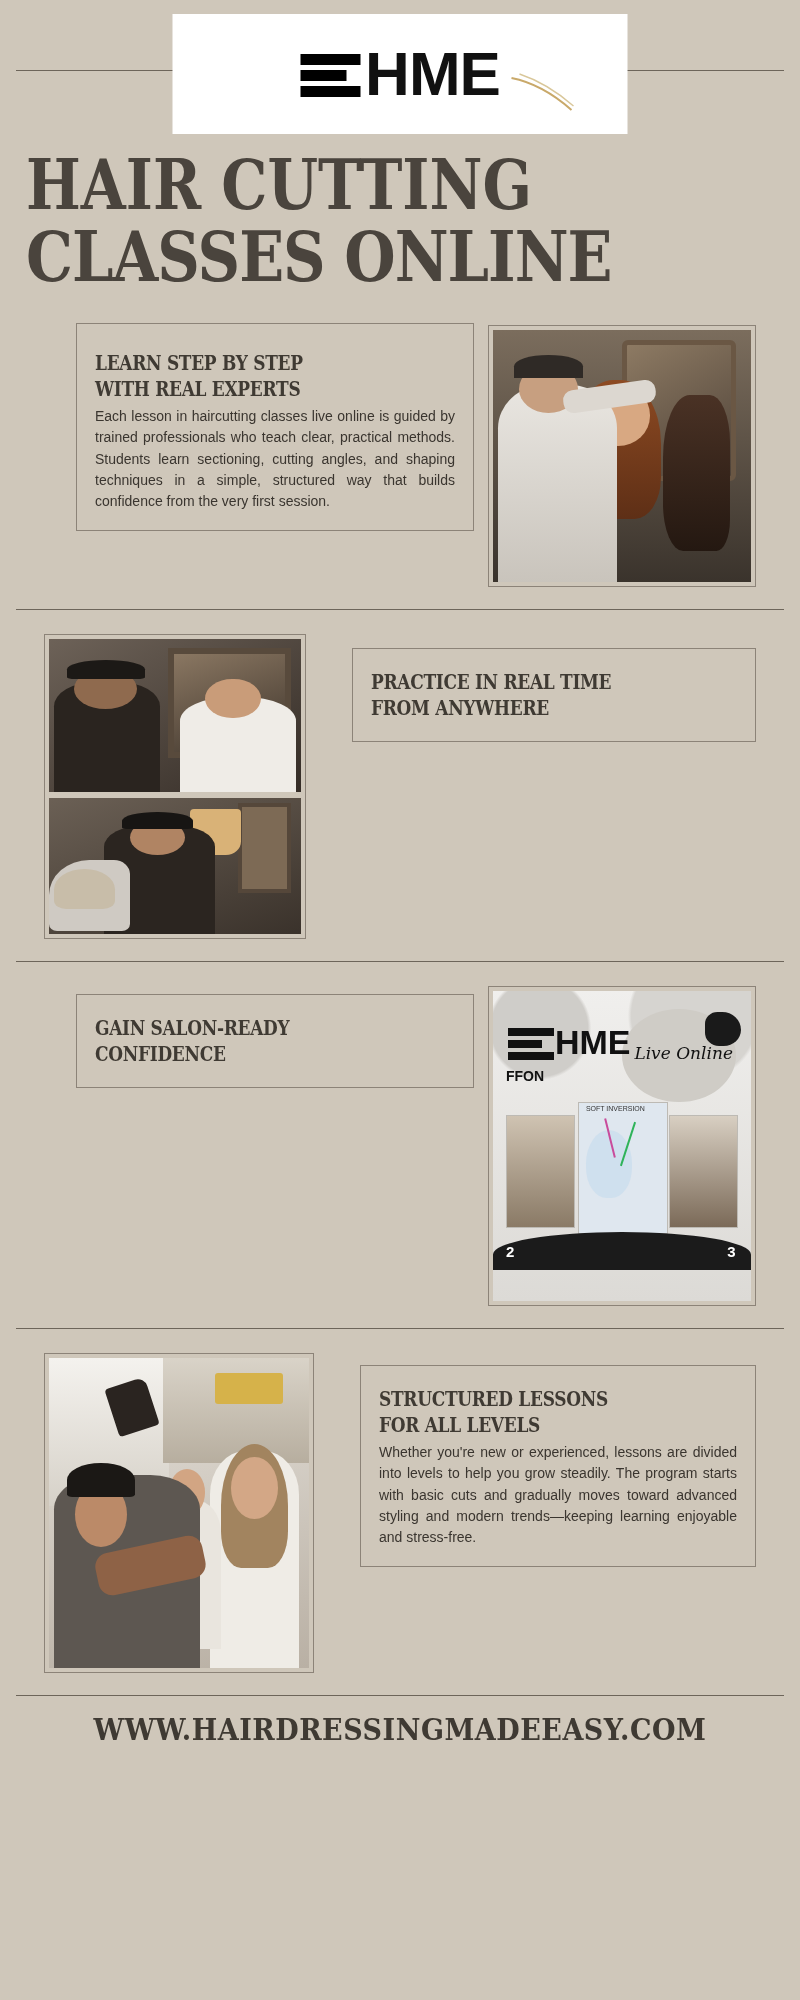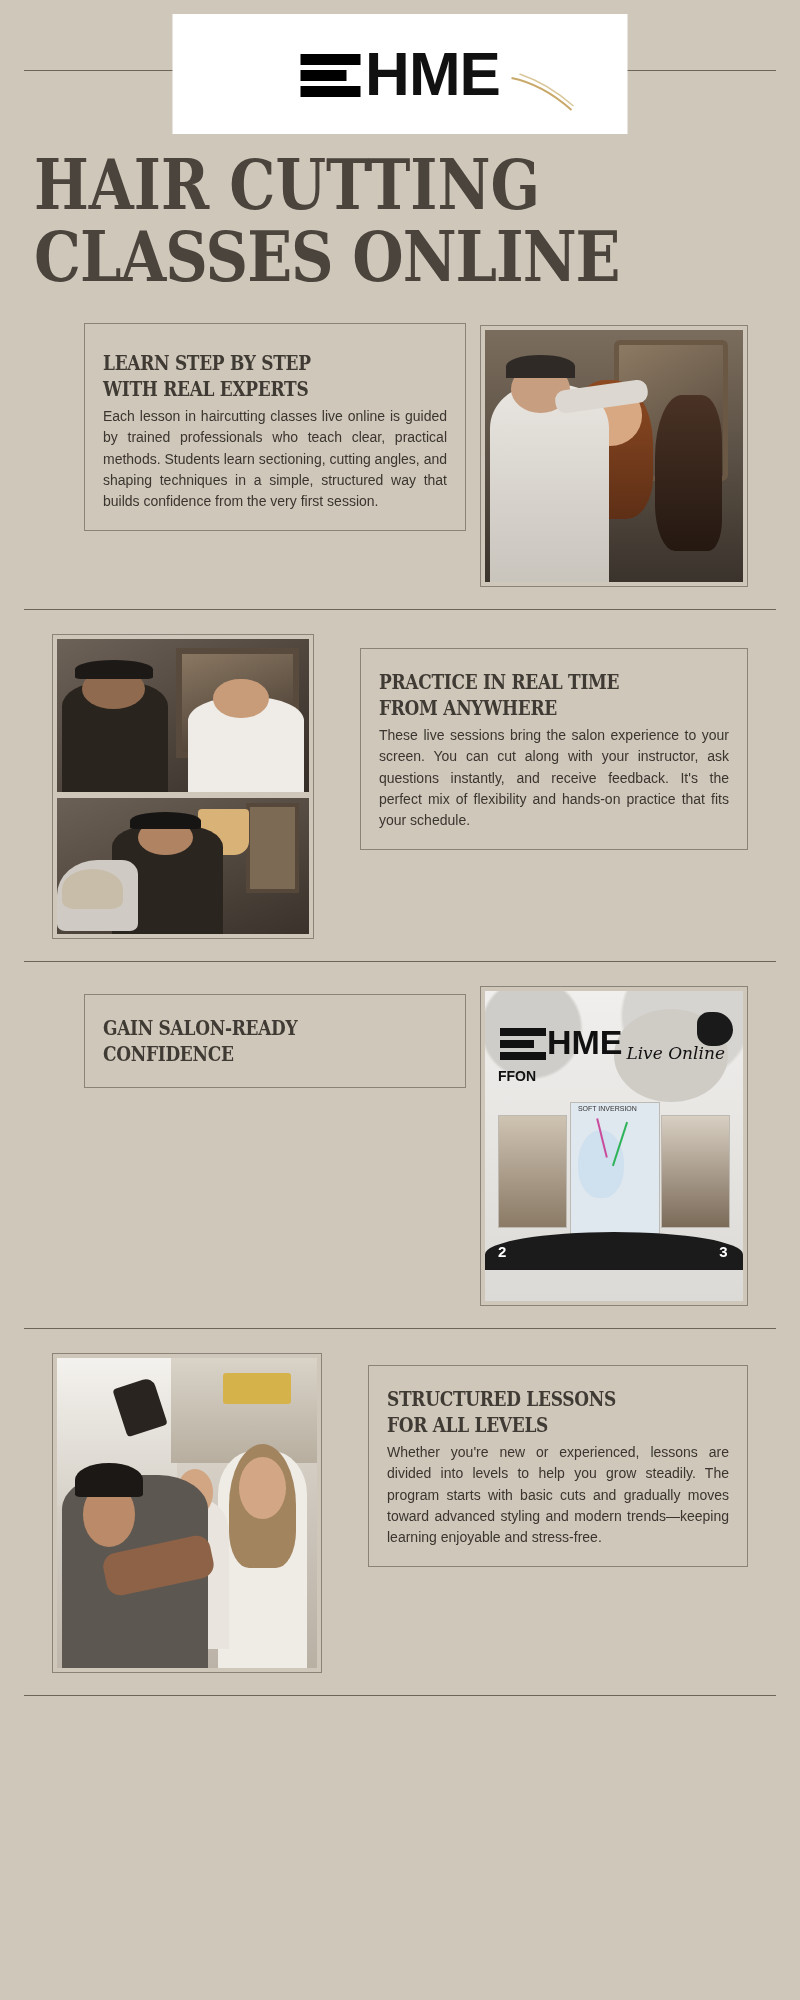--- a/index.html
+++ b/index.html
@@ -13,21 +13,21 @@
     font-family: "Liberation Sans", sans-serif;
     overflow: hidden;
     position: relative;
   }
   .page {
     position: relative;
     width: 800px;
     height: 2000px;
     background: #cfc7ba;
     box-sizing: border-box;
-    padding: 0 24px;
+    padding: 0 16px;
   }
 
   
   .logo-band {
     position: relative;
     height: 140px;
   }
   .logo-rule {
     position: absolute;
     left: 0;
@@ -330,21 +330,20 @@
   </div>
 
   <div class="divider"></div>
 
   <div class="section sec2 reverse">
     <div class="card">
       <h2>
         <span>PRACTICE IN REAL TIME</span>
         <span class="l2">FROM ANYWHERE</span>
       </h2>
-      <p>These live sessions bring the salon experience to your screen. You can cut along with your instructor, ask questions instantly, and receive feedback. It's the perfect mix of flexibility and hands-on practice that fits your schedule.</p>
     </div>
     <div class="photo">
       <div class="inner">
         <div class="ph">
           <div class="img2a">
             <div class="mirror"></div>
             <div class="man"></div>
             <div class="manhead"></div>
             <div class="client"></div>
             <div class="chead"></div>
@@ -428,14 +427,17 @@
           <div class="bhead2"></div>
           <div class="bcap2"></div>
           <div class="tattooarm"></div>
         </div>
       </div>
     </div>
   </div>
 
   <div class="divider"></div>
 
+  <div class="footer">
+    <div class="footer-text">WWW.HAIRDRESSINGMADEEASY.COM</div>
+  </div>
 
 </div>
 
 </body></html>

